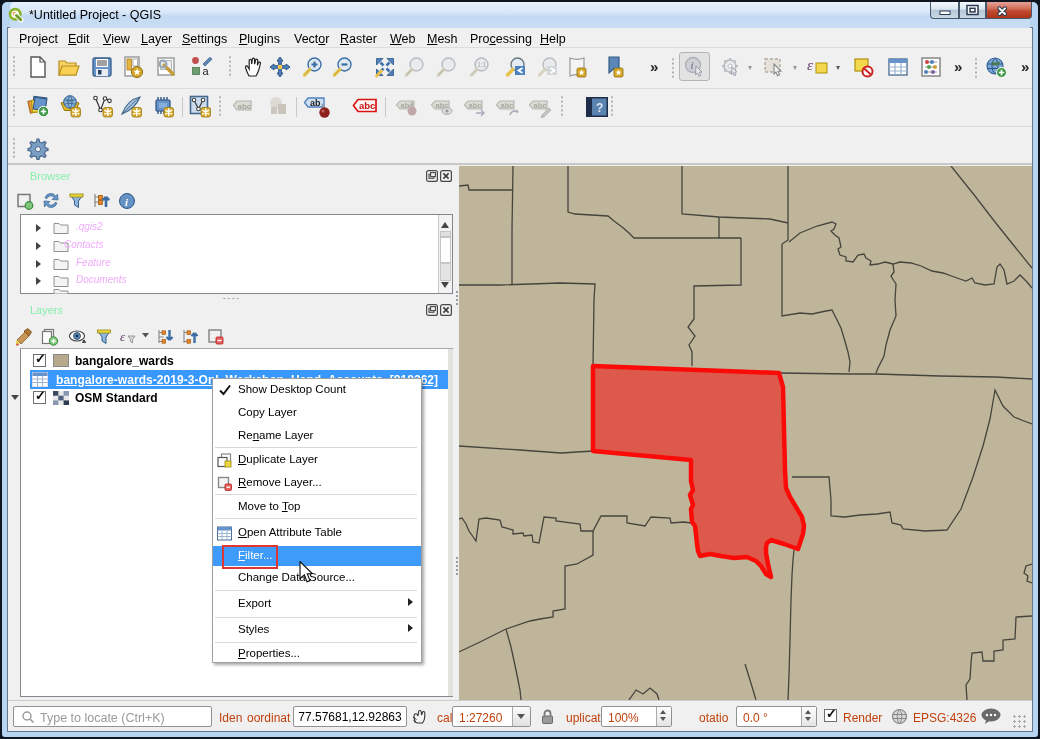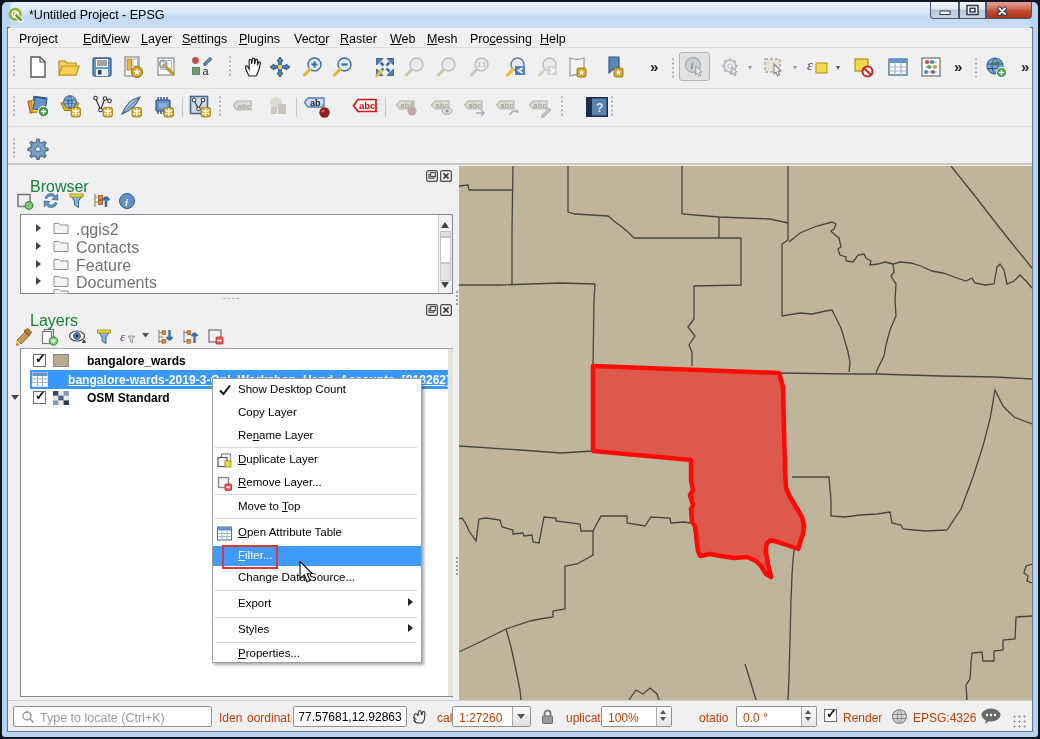--- a/index.html
+++ b/index.html
@@ -13,58 +13,58 @@
   #btnmin { left:930px; width:29px; border-radius:0 0 0 4px; background:linear-gradient(180deg,#f4f9fd 0%,#dbe6f0 45%,#b6c7d8 50%,#cad8e6 100%); }
   #btnmax { left:959px; width:27px; background:linear-gradient(180deg,#f4f9fd 0%,#dbe6f0 45%,#b6c7d8 50%,#cad8e6 100%); }
   #btnclose { left:986px; width:46px; border-radius:0 0 4px 0; background:linear-gradient(180deg,#e4a197 0%,#d4705a 40%,#c04b31 55%,#ad3315 100%); }
   .mi { position:absolute; top:32px; font-size:12.5px; color:#000; }
   #tb-bottom { left:8px; top:163px; width:1024px; height:2px; background:#c7c7c7; }
   .handle { position:absolute; width:4px; height:22px;
     background-image:radial-gradient(circle, #a8a8a8 0.9px, transparent 1.1px);
     background-size:4px 4.4px; }
   .vsep { position:absolute; width:1px; background:#c8c8c8; }
   #dock { left:8px; top:165px; width:447px; height:535px; background:#f0f0f0; }
-  .ptitle { position:absolute; font-size:16px; color:#15803d;margin-top:8px; }
+  .ptitle { position:absolute; font-size:11px; color:#86efac; }
   .treebox { position:absolute; background:#fff; border:1px solid #828790; }
-  .titem { position:absolute; font-size:16px; color:#737373; }
-  .bolditem { position:absolute; font-size:12px; font-weight:bold; color:#000; white-space:nowrap;margin-left:12px;}
+  .titem { position:absolute; font-size:10px; color:#f0abfc;font-style:italic; }
+  .bolditem { position:absolute; font-size:12px; font-weight:bold; color:#000; white-space:nowrap;}
   .cb { position:absolute; width:13px; height:13px; background:#fff; border:1px solid #707070; }
   .ck { position:absolute; font-size:13px; font-weight:bold; color:#111; }
   #status { left:8px; top:700px; width:1024px; height:31px; background:#f0f0f0; border-top:1px solid #cdcdcd; }
   .sbox { position:absolute; background:#fff; border:1px solid #919191; border-radius:2px; height:21px; top:706px; font-size:12px; color:#000; }
   .stext { position:absolute; font-size:12px; color:#c2410c; top:711px; white-space:nowrap;}
   #cmenu { left:212px; top:378px; width:210px; height:285px; background:#fff; border:1px solid #a0a0a0; box-shadow:2px 2px 3px rgba(0,0,0,0.35); z-index:50; }
   .mitem { position:absolute; font-size:11.5px; color:#000; white-space:nowrap; z-index:51;}
   .msep { position:absolute; width:202px; height:1px; background:#d8d8d8; z-index:51;}
   u { text-decoration:underline; text-underline-offset:1px; }
 </style></head>
 <body>
 <div class="abs" id="frame"></div>
 <div class="abs" id="client"></div>
 <div class="abs" id="title"></div>
-<div class="abs" id="titletext">*Untitled Project - EPSG</div>
+<div class="abs" id="titletext">*Untitled Project - QGIS</div>
 <svg class="abs" style="left:8px;top:7px" width="16" height="16" viewBox="0 0 16 16">
  <circle cx="7.2" cy="7.2" r="6.5" fill="#8cb42c"></circle>
  <circle cx="7.2" cy="7.2" r="3.8" fill="#fff"></circle>
  <circle cx="6.8" cy="7" r="2.1" fill="#f2862b"></circle>
  <path d="M8 8 L13.2 13.2" stroke="#fff" stroke-width="4.6" stroke-linecap="round"></path>
  <path d="M8.4 8.4 L12.8 12.8" stroke="#6f9c28" stroke-width="2.8" stroke-linecap="round"></path>
 </svg>
 <div class="abs wbtn" id="btnmin"></div>
 <div class="abs wbtn" id="btnmax"></div>
 <div class="abs wbtn" id="btnclose"></div>
 <svg class="abs" style="left:930px;top:2px;z-index:5" width="102" height="17" viewBox="0 0 102 17">
  <rect x="10" y="9" width="10" height="3.5" fill="#fff" stroke="#2b3b52" stroke-width="1"></rect>
  <rect x="37" y="3.5" width="11" height="9" fill="#fff" stroke="#2b3b52" stroke-width="1.5"></rect>
  <rect x="40" y="6.3" width="5" height="3.6" fill="none" stroke="#2b3b52" stroke-width="1.5"></rect>
  <path d="M69.4 6.4 L75 12 M75 6.4 L69.4 12" stroke="#2b3b52" stroke-width="4.2" stroke-linecap="round"></path>
  <path d="M69.4 6.4 L75 12 M75 6.4 L69.4 12" stroke="#fff" stroke-width="2" stroke-linecap="round"></path>
 </svg>
 <span class="mi" style="left:19px">Project</span>
-<span class="mi" style="left:83px"><u>E</u>dit</span>
+<span class="mi" style="left:68px"><u>E</u>dit</span>
 <span class="mi" style="left:103px"><u>V</u>iew</span>
 <span class="mi" style="left:141px"><u>L</u>ayer</span>
 <span class="mi" style="left:182px"><u>S</u>ettings</span>
 <span class="mi" style="left:239px"><u>P</u>lugins</span>
 <span class="mi" style="left:294px">Vect<u>o</u>r</span>
 <span class="mi" style="left:340px"><u>R</u>aster</span>
 <span class="mi" style="left:390px"><u>W</u>eb</span>
 <span class="mi" style="left:427px"><u>M</u>esh</span>
 <span class="mi" style="left:470px">Pro<u>c</u>essing</span>
 <span class="mi" style="left:540px"><u>H</u>elp</span>
@@ -424,21 +424,21 @@
 <div class="abs" style="left:441px;top:282px;width:0;height:0;border-left:4.5px solid transparent;border-right:4.5px solid transparent;border-top:6px solid #444"></div>
 <div class="abs" style="left:36px;top:224px;width:0;height:0;border-top:4px solid transparent;border-bottom:4px solid transparent;border-left:5px solid #444"></div>
 <svg class="abs" style="left:53px;top:221px" width="16" height="14" viewBox="0 0 16 14">
           <path d="M1 2.5 L6 2.5 L7.5 4 L15 4 L15 12.5 L1 12.5 Z" fill="#f4f4f4" stroke="#909090" stroke-width="1"></path>
         </svg>
 <span class="titem" style="left:76px;top:221px">.qgis2</span>
 <div class="abs" style="left:36px;top:242px;width:0;height:0;border-top:4px solid transparent;border-bottom:4px solid transparent;border-left:5px solid #444"></div>
 <svg class="abs" style="left:53px;top:239px" width="16" height="14" viewBox="0 0 16 14">
           <path d="M1 2.5 L6 2.5 L7.5 4 L15 4 L15 12.5 L1 12.5 Z" fill="#f4f4f4" stroke="#909090" stroke-width="1"></path>
         </svg>
-<span class="titem" style="left:76px;top:239px">Contacts</span>
+<span class="titem" style="left:64px;top:239px">Contacts</span>
 <div class="abs" style="left:36px;top:260px;width:0;height:0;border-top:4px solid transparent;border-bottom:4px solid transparent;border-left:5px solid #444"></div>
 <svg class="abs" style="left:53px;top:257px" width="16" height="14" viewBox="0 0 16 14">
           <path d="M1 2.5 L6 2.5 L7.5 4 L15 4 L15 12.5 L1 12.5 Z" fill="#f4f4f4" stroke="#909090" stroke-width="1"></path>
         </svg>
 <span class="titem" style="left:76px;top:257px">Feature</span>
 <div class="abs" style="left:36px;top:277px;width:0;height:0;border-top:4px solid transparent;border-bottom:4px solid transparent;border-left:5px solid #444"></div>
 <svg class="abs" style="left:53px;top:274px" width="16" height="14" viewBox="0 0 16 14">
           <path d="M1 2.5 L6 2.5 L7.5 4 L15 4 L15 12.5 L1 12.5 Z" fill="#f4f4f4" stroke="#909090" stroke-width="1"></path>
         </svg>
 <span class="titem" style="left:76px;top:274px">Documents</span>

